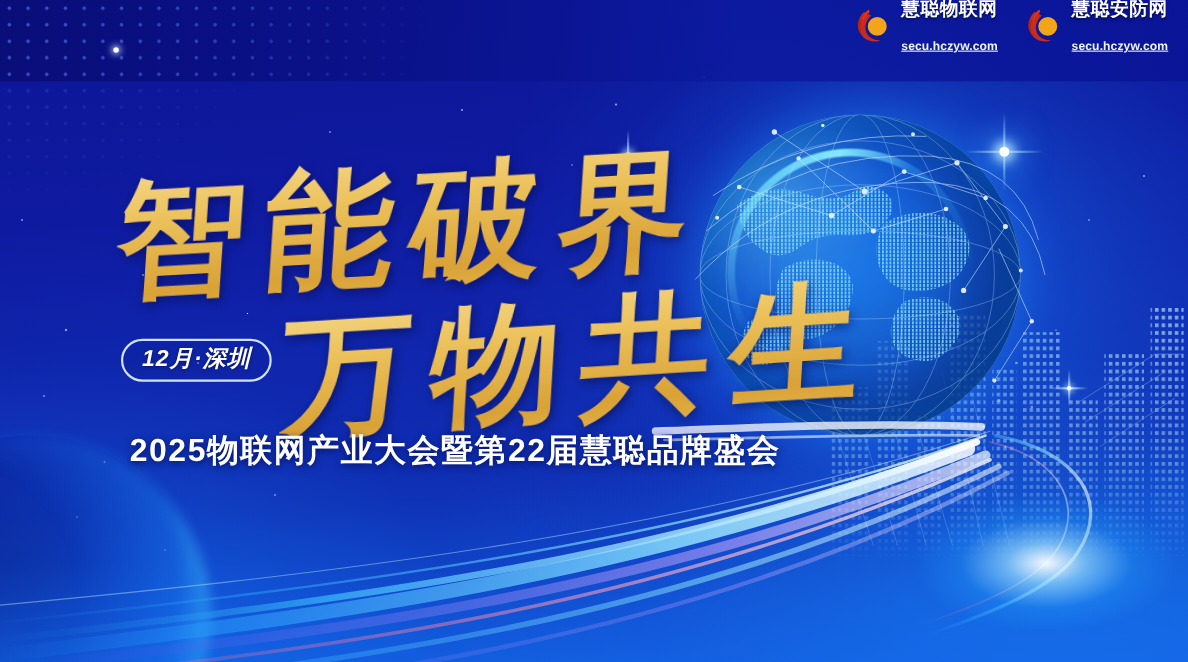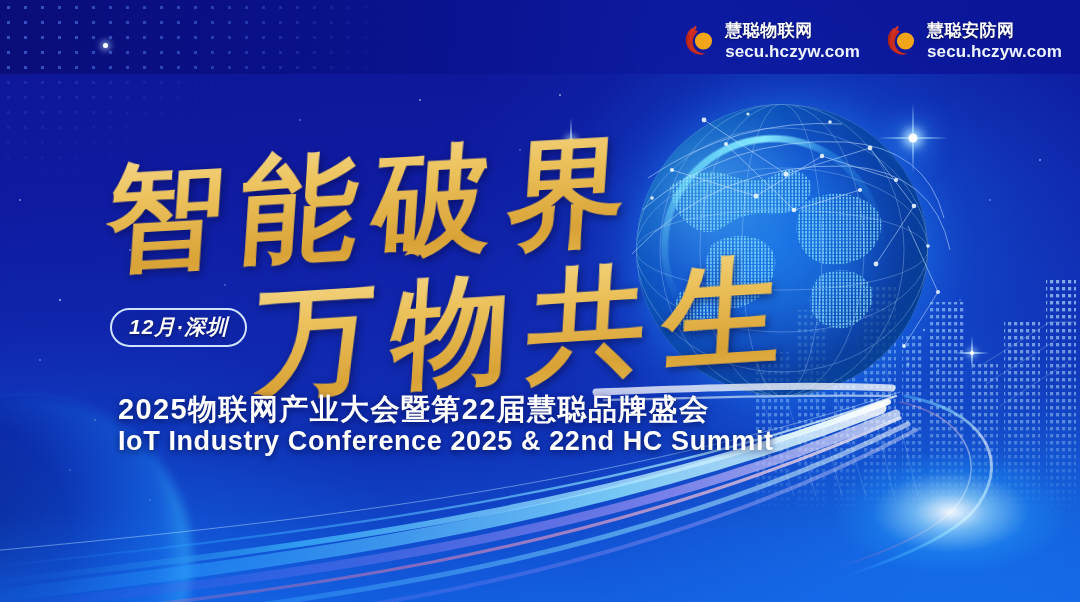--- a/index.html
+++ b/index.html
@@ -44,32 +44,33 @@
     mask-image:radial-gradient(ellipse 300px 220px at 2% 2%, #000 0%, rgba(0,0,0,0.5) 48%, rgba(0,0,0,0) 85%);
     z-index:6; pointer-events:none;
   }
   .topbar-dot {
     position:absolute; left:103px; top:43px; width:5px; height:5px;
     border-radius:50%; background:#fff; box-shadow:0 0 6px 2px rgba(180,215,255,0.8);
   }
 
   .logos {
     position:absolute; right:10px; top:0; height:60px;
-    display:flex; align-items:flex-end; gap:10px;
+    display:flex; align-items:flex-start; gap:10px;
   }
   .logo { display:flex; align-items:center; gap:7px; padding:0 8px; }
   .flame { position:relative; width:34px; height:32px; flex:none; }
   .logo-txt { display:flex; flex-direction:column; line-height:1; }
   .logo-cn {
     font-size:17px; font-weight:bold; color:#ffffff; letter-spacing:0.5px;
     text-shadow:0 1px 2px rgba(0,0,0,0.5);
   }
   .logo-url {
-    font-size:17px; font-weight:bold; color:#eef4ff; margin-top:4px;
+    font-size:11px; font-weight:bold; color:#eef4ff; margin-top:20px;
     letter-spacing:0.1px;
+    text-decoration:underline;
   }
 
   
   .globe-wrap {
     position:absolute; left:608px; top:78px; width:348px; height:348px;
     z-index:8;
   }
   .globe-glow {
     position:absolute; left:-70px; top:-70px; width:488px; height:488px;
     background:radial-gradient(circle, rgba(40,160,255,0.40) 0%, rgba(24,96,230,0.18) 42%, rgba(0,0,0,0) 70%);
@@ -464,16 +465,15 @@
     </div>
   </div>
 
   <div class="content">
     <div class="cal cal-line1">智能破界</div>
     <div class="cal cal-line2">万物共生</div>
 
     <div class="date-badge">12月·深圳</div>
 
     <div class="sub-cn">2025物联网产业大会暨第22届慧聪品牌盛会</div>
-    <div class="sub-en">IoT Industry Conference 2025 &amp; 22nd HC Summit</div>
   </div>
 
 </div>
 
 </body></html>

